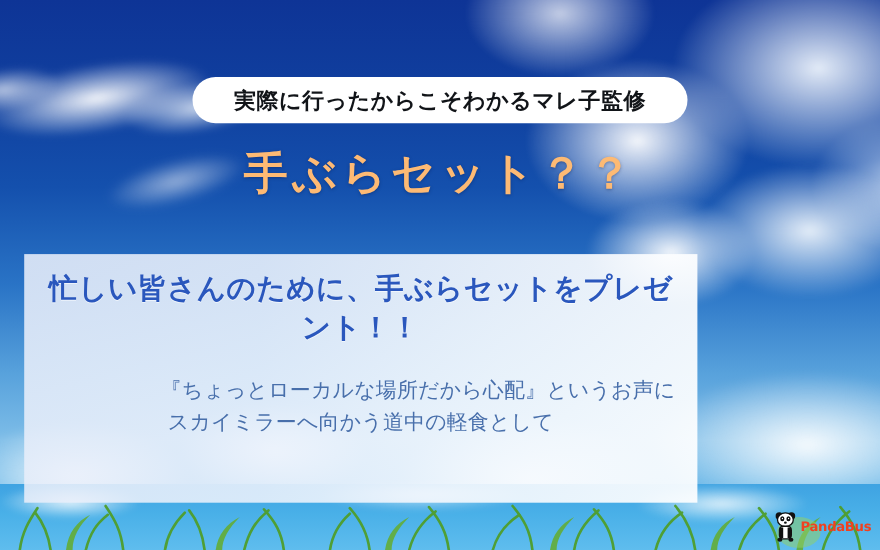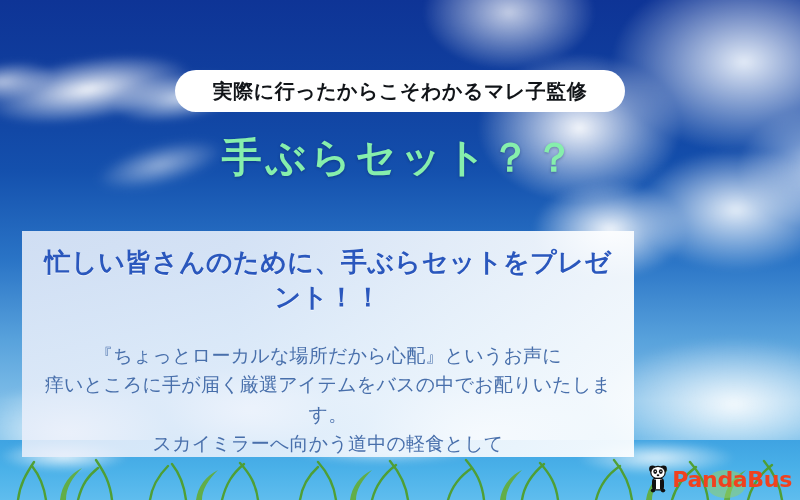--- a/index.html
+++ b/index.html
@@ -135,21 +135,21 @@
     letter-spacing: .5px;
     white-space: nowrap;
   }
 
   
   .headline {
     position: absolute;
     left: 0; right: 0;
     top: 130px;
     text-align: center;
-    color: #86efac;
+    color: #fdba74;
     font-size: 40px;
     font-weight: 700;
     letter-spacing: 4px;
     text-shadow: 0 1px 3px rgba(0,20,70,.35);
   }
 
   
   .panel {
     position: absolute;
     left: 22px;
@@ -175,37 +175,37 @@
     text-shadow: 0 1px 0 rgba(255,255,255,.6);
   }
 
   .para {
     text-align: center;
     color: #486fab;
     font-size: 19px;
     line-height: 1.55;
     letter-spacing: .2px;
   }
-  .para-1 { margin-top: 26px; }
+  .para-1 { margin-top: 26px; text-align: right; }
   .para-2 { }
   .para .ln { display: block; }
 
   
   .logo {
     position: absolute;
     right: 8px;
     bottom: 6px;
     display: flex;
     align-items: center;
     gap: 3px;
   }
   .logo-mark { width: 22px; height: 30px; display:block; }
   .logo-text {
     color: #f0411f;
-    font-size: 22px;
+    font-size: 12px;
     font-weight: 700;
     letter-spacing: -.3px;
     font-family: "DejaVu Sans", sans-serif;
   }
 </style>
 </head>
 <body>
 
 <div id="banner">
 
@@ -263,21 +263,20 @@
   </div>
 
   <div class="headline">手ぶらセット？？</div>
 
   <div class="panel">
 
     <div class="panel-heading">忙しい皆さんのために、手ぶらセットをプレゼント！！</div>
 
     <div class="para para-1">
       <span class="ln">『ちょっとローカルな場所だから心配』というお声に</span>
-      <span class="ln">痒いところに手が届く厳選アイテムをバスの中でお配りいたします。</span>
     </div>
 
     <div class="para para-2">
       <span class="ln">スカイミラーへ向かう道中の軽食として</span>
     </div>
   </div>
 
   <div class="logo">
     <svg class="logo-mark" viewBox="0 0 22 30">
       <ellipse cx="5.5" cy="5" rx="3.4" ry="3.4" fill="#111"></ellipse>

